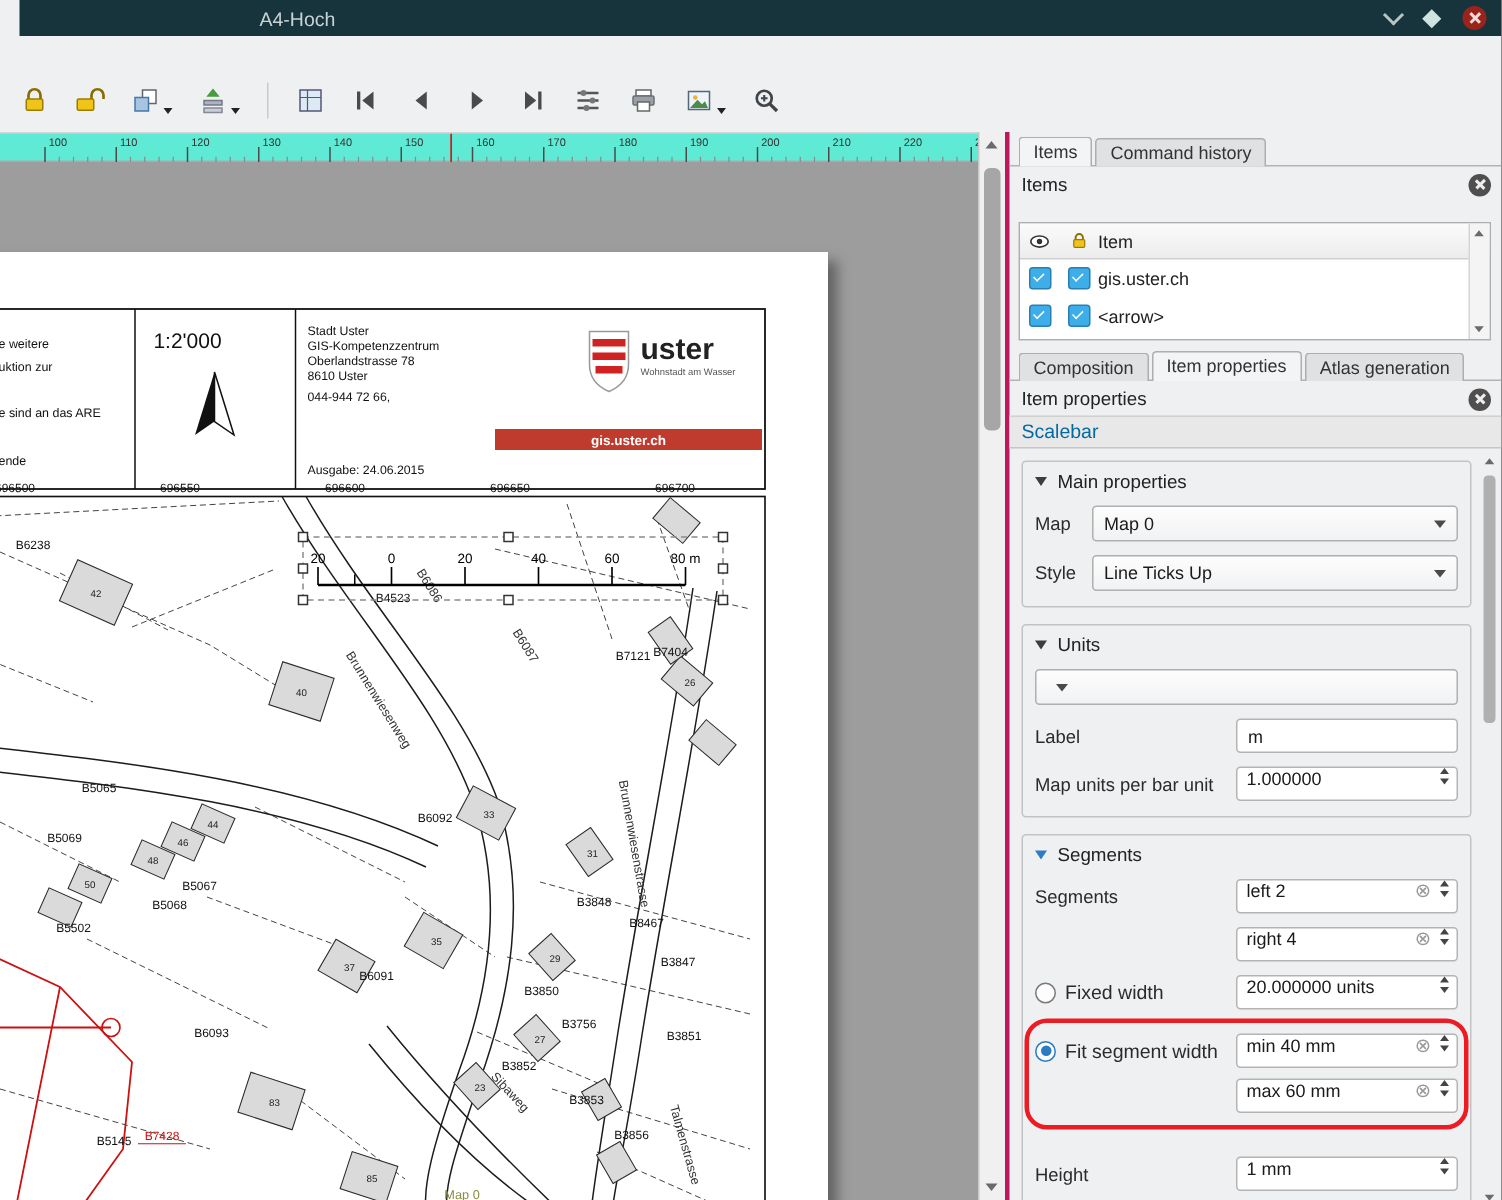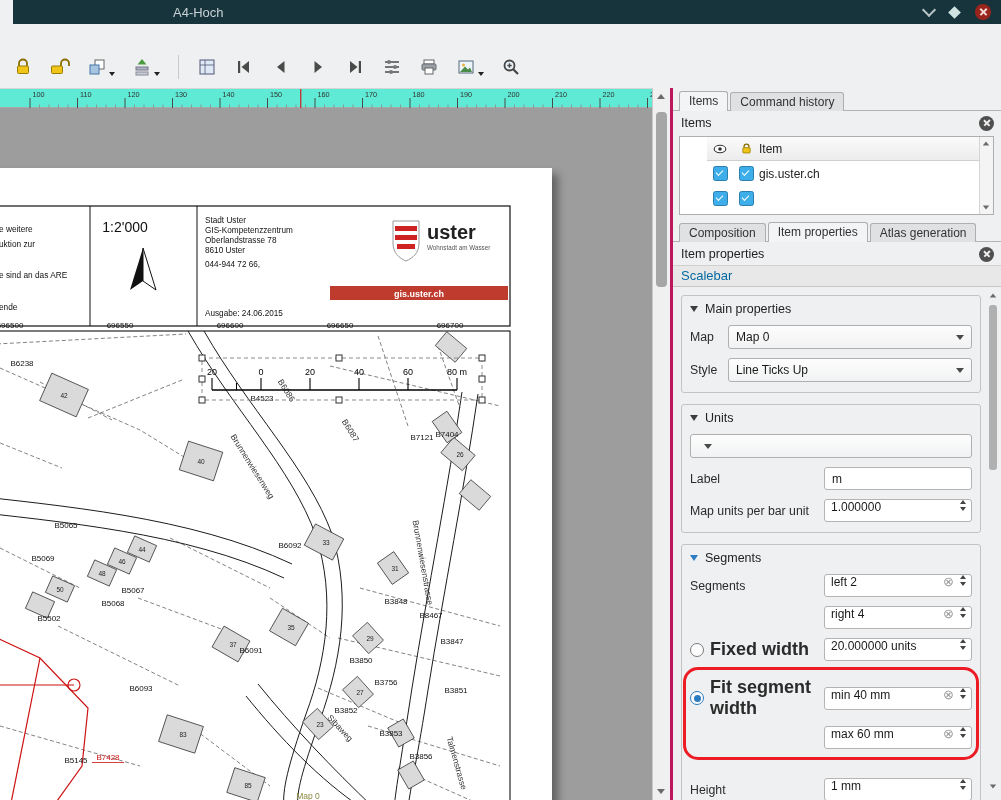--- a/index.html
+++ b/index.html
@@ -34,21 +34,21 @@
   
   #right-panel{position:absolute;left:670px;top:88px;right:0;bottom:0;background:#eff0f1;border-left:3px solid #be185d;box-sizing:border-box;}
   .tabs-row{display:flex;align-items:flex-end;padding:2px 0 0 6px;gap:2px;height:20px;border-bottom:1px solid #b3b3b3;}
   .tab{background:#e0e1e2;border:1px solid #aeaeae;border-bottom:none;border-radius:3px 3px 0 0;padding:2px 9px;font-size:12px;color:#333;margin-bottom:-1px;}
   .tab.active{background:#f3f4f5;padding-bottom:3px;}
   .dock-header{height:22px;display:flex;align-items:center;justify-content:space-between;padding:1px 7px 0 8px;}
   .dock-title{font-size:12.5px;color:#222;}
   .dock-close{width:15px;height:15px;border-radius:50%;background:#4f4f4f;position:relative;}
   .dock-close::before,.dock-close::after{content:"";position:absolute;left:3.6px;top:6.7px;width:7.6px;height:1.5px;background:#eee;}
   .dock-close::before{transform:rotate(45deg);} .dock-close::after{transform:rotate(-45deg);}
-  .items-box{margin:2px 7px 4px 6px;background:#fff;border:1px solid #aeaeae;height:77px;position:relative;overflow:hidden;padding-left:27px;}
+  .items-box{margin:14px 7px 4px 6px;background:#fff;border:1px solid #aeaeae;height:77px;position:relative;overflow:hidden;}
   .irow{display:flex;align-items:center;height:25px;}
   .irow.header{height:23px;background:linear-gradient(#fbfbfb,#ececec);border-bottom:1px solid #cfcfcf;}
   .icell{display:flex;align-items:center;}
   .icell.c1,.icell.c2{width:26px;justify-content:center;flex:none;}
   .icell.label{flex:1;font-size:12px;color:#222;}
   .cb{width:13px;height:13px;border-radius:2.5px;background:#3daee9;border:1px solid #2a7fae;position:relative;}
   .cb::after{content:"";position:absolute;left:2.5px;top:3px;width:6px;height:3px;border-left:1.8px solid #fff;border-bottom:1.8px solid #fff;transform:rotate(-45deg);}
   .mini-scroll{position:absolute;right:0;top:0;bottom:0;width:13px;background:#f4f4f4;border-left:1px solid #d5d5d5;}
   .mini-scroll .tri-up{position:absolute;top:4px;left:2px;transform:scale(0.8);}
   .mini-scroll .tri-dn{position:absolute;bottom:4px;left:2px;transform:scale(0.8);}
@@ -70,21 +70,21 @@
   .spin{display:flex;align-items:flex-start;height:23px;background:#fff;border:1px solid #b4b4b4;border-radius:3px;padding-left:6px;font-size:12px;color:#1a1a1a;box-sizing:border-box;}
   .spin .val{flex:1;white-space:nowrap;overflow:hidden;}
   .spin .clear{flex:none;color:#999;font-size:13px;line-height:1;margin-right:1px;}
   .spin .arrows{flex:none;display:flex;flex-direction:column;justify-content:center;gap:3px;padding:0 5px 0 5px;}
   .tri-s-up{width:0;height:0;border-left:3.5px solid transparent;border-right:3.5px solid transparent;border-bottom:4.5px solid #444;}
   .tri-s-dn{width:0;height:0;border-left:3.5px solid transparent;border-right:3.5px solid transparent;border-top:4.5px solid #444;}
   .tinput{display:flex;align-items:center;height:23px;background:#fff;border:1px solid #b4b4b4;border-radius:3px;padding:0 7px;font-size:12px;color:#1a1a1a;box-sizing:border-box;}
   .radio{width:14px;height:14px;border-radius:50%;border:1px solid #7a7a7a;background:#fdfdfd;display:inline-block;margin-right:6px;position:relative;flex:none;box-sizing:border-box;}
   .radio.checked{border-color:#2b7cc0;}
   .radio.checked::after{content:"";position:absolute;left:2.5px;top:2.5px;width:7px;height:7px;border-radius:50%;background:#2b7cc0;}
-  .radio-wrap{flex:1;display:flex;align-items:center;font-size:18px;color:#2b2b2b;font-weight:bold;}
+  .radio-wrap{flex:1;display:flex;align-items:center;font-size:13px;color:#2b2b2b;}
   .red-box{border:3px solid #ed1c24;border-radius:15px;margin:6px -7px 18px -7px;padding:0 4px 8px 4px;}
   .red-box .prow{margin-top:7px;}
   .props-scrollbar{position:absolute;right:3px;top:6px;bottom:6px;width:10px;}
   .props-scrollbar .tri-up{position:absolute;top:0;left:1px;transform:scale(0.8);}
   .props-scrollbar .tri-dn{position:absolute;bottom:0;left:1px;transform:scale(0.8);}
   .pthumb{position:absolute;top:12px;left:1px;width:8px;height:165px;background:#b0b0b0;border-radius:3px;}
   svg text{font-family:"Liberation Sans",sans-serif;}
 </style>
 </head>
 <body>
@@ -529,20 +529,21 @@
           </span>
         <span class="icell label">gis.uster.ch</span>
       </div>
       <div class="irow">
         <span class="icell c1">
             <span class="cb"></span>
           </span>
         <span class="icell c2">
             <span class="cb"></span>
           </span>
+        <span class="icell label">&lt;arrow&gt;</span>
       </div>
       <div class="mini-scroll">
         <i class="tri-up"></i>
         <i class="tri-dn"></i>
       </div>
     </div>
 
     <div class="tabs-row">
       <div class="tab">Composition</div>
       <div class="tab active">Item properties</div>

